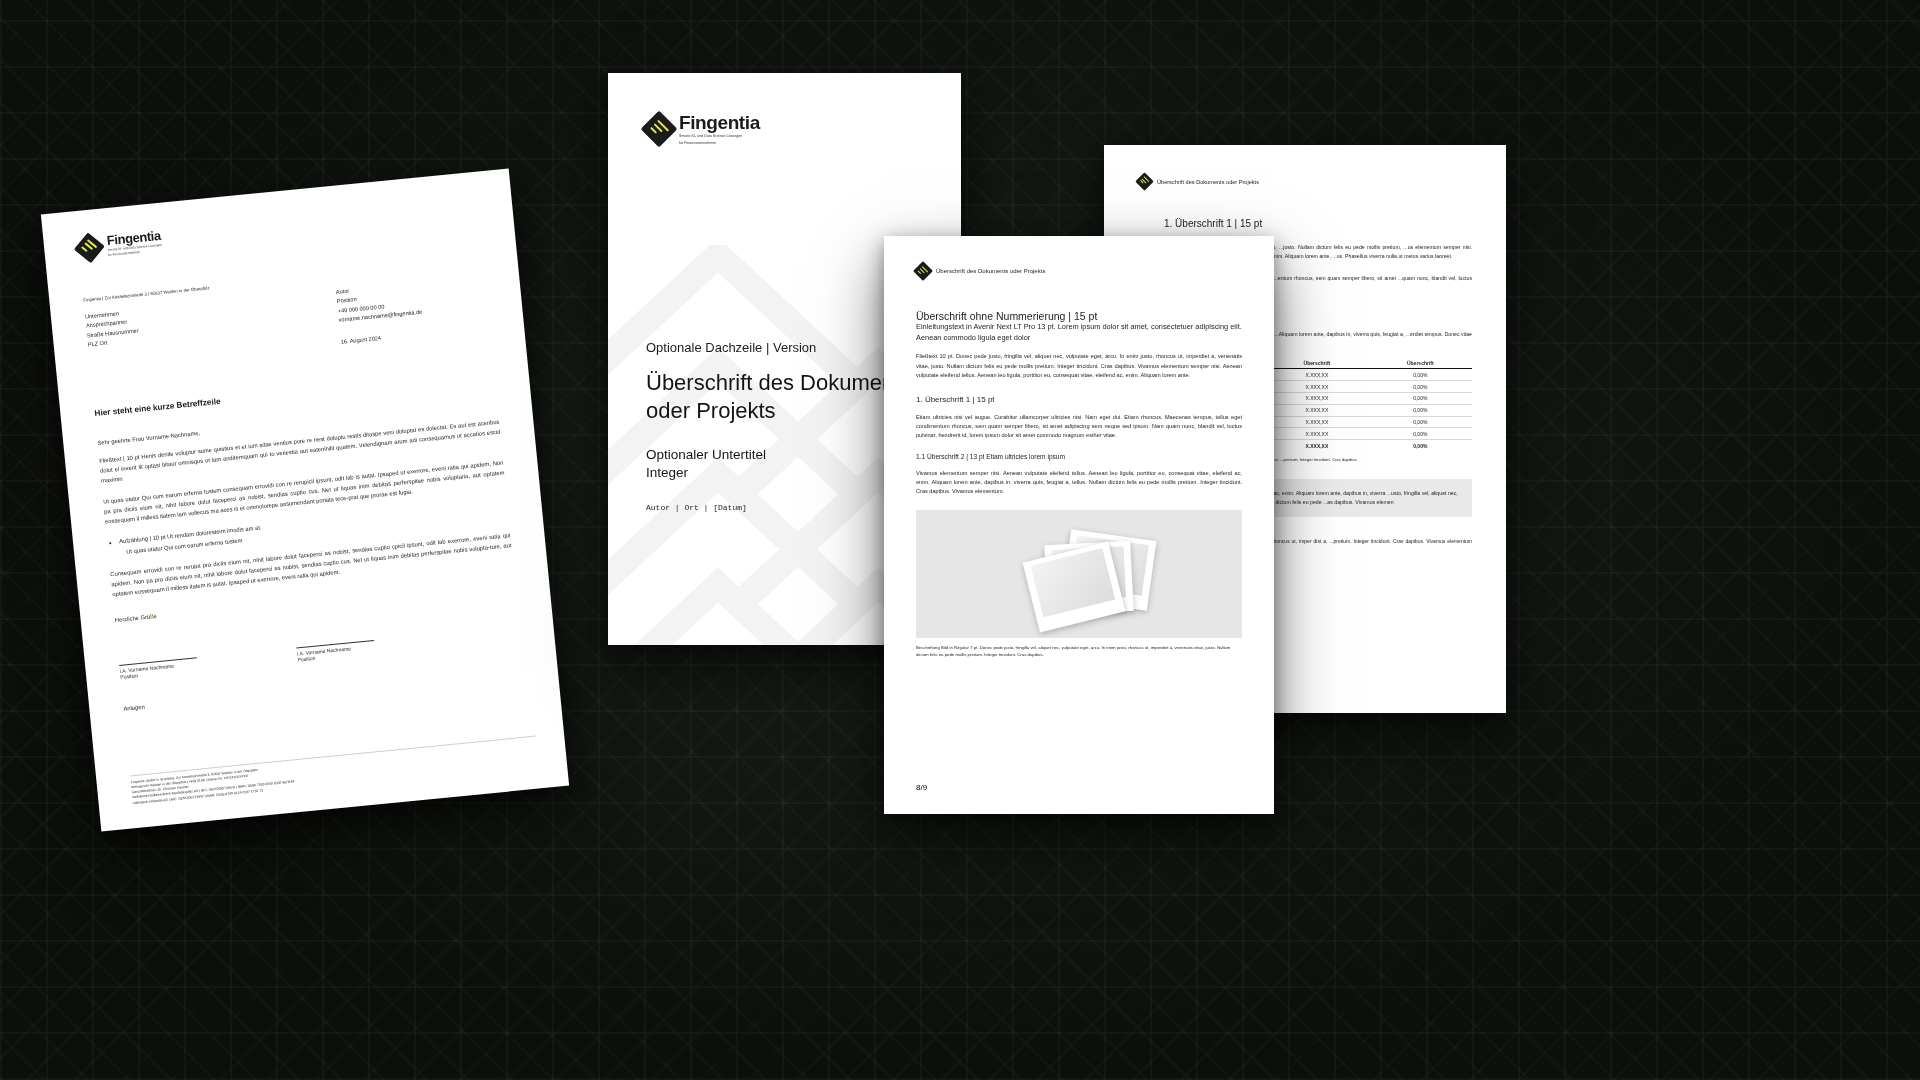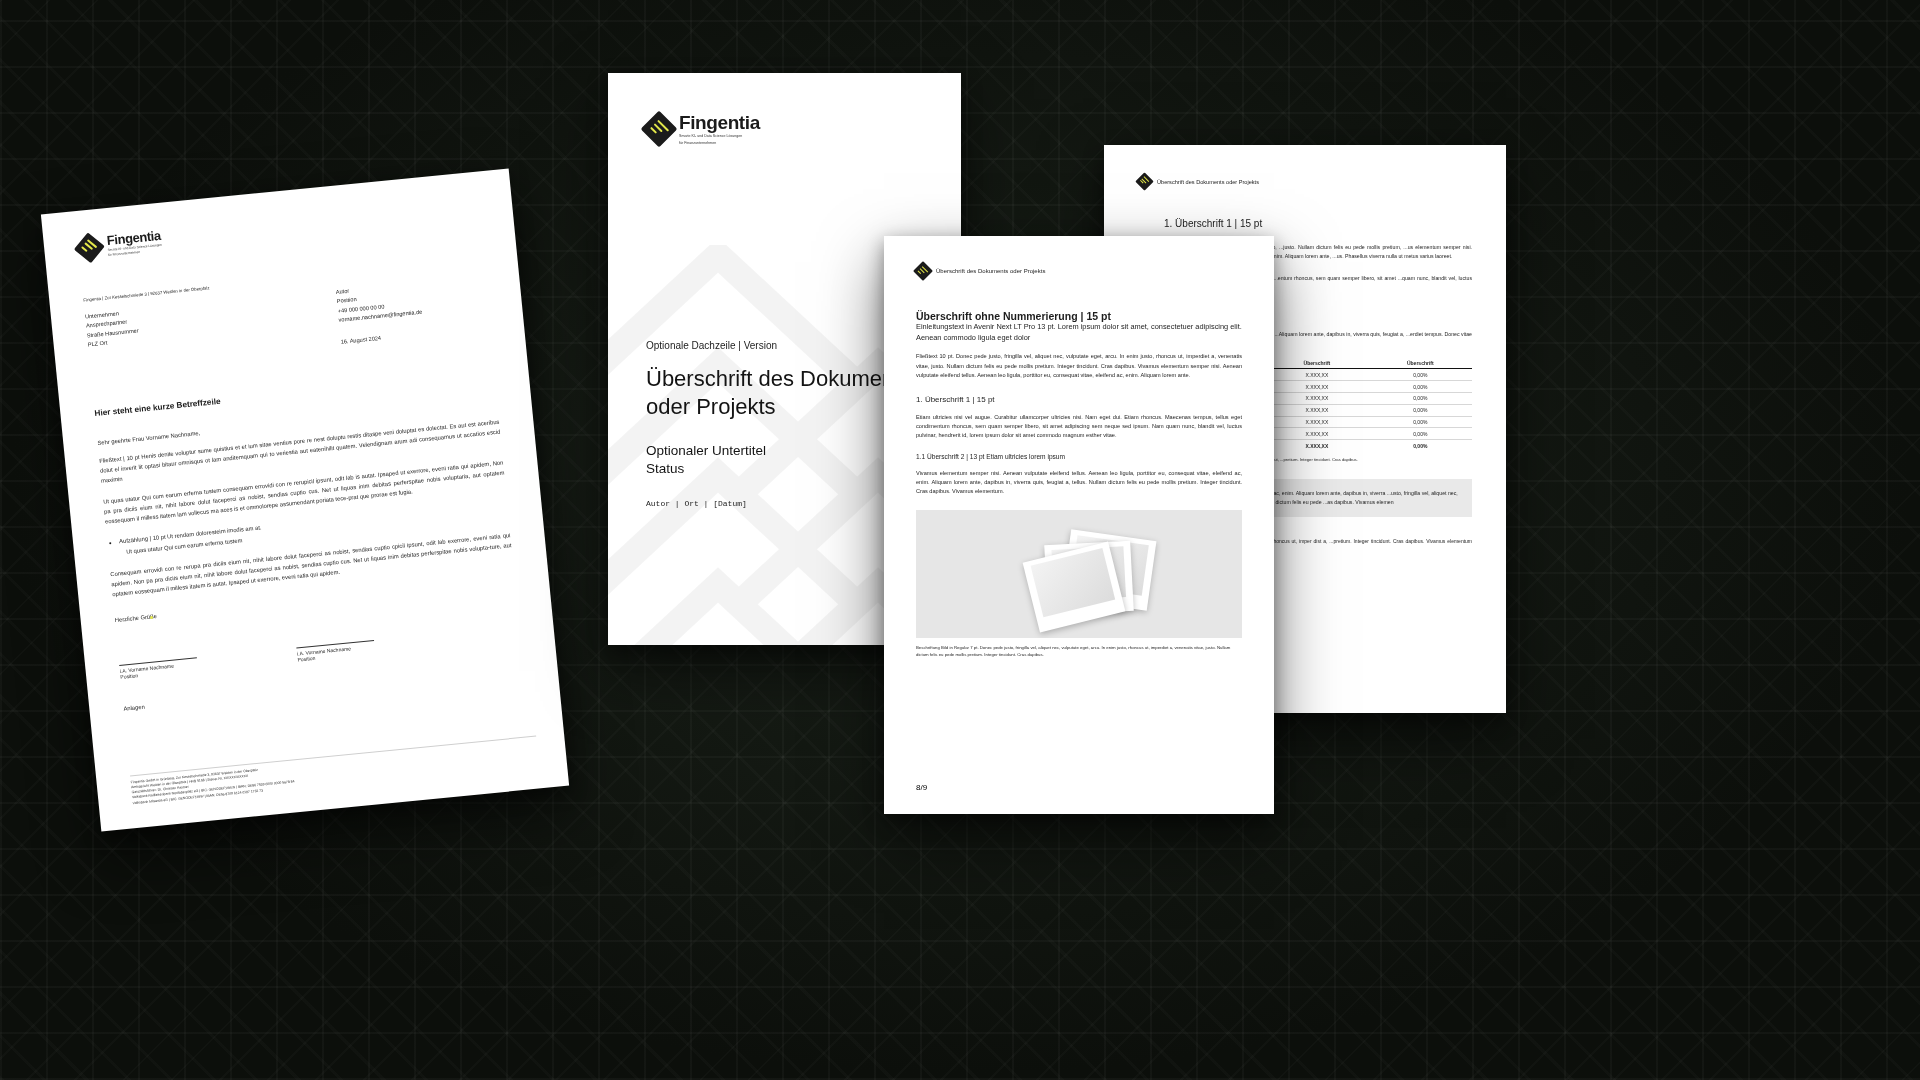--- a/index.html
+++ b/index.html
@@ -83,21 +83,21 @@
   
   #page-cover{left:608px;top:73px;width:353px;height:572px;}
   #page-cover .chev{
     position:absolute;left:0;right:0;bottom:0;height:400px;overflow:hidden;opacity:.5;
   }
   #page-cover .chev svg{position:absolute;left:-20px;bottom:-30px;}
   .cover-inner{position:relative;padding:40px 38px;}
   .cover-logo .mark{width:26px;height:26px}
   .cover-logo .name{font-size:19px}
   .cover-logo .tag{font-size:3.6px;margin-top:3px}
-  .cover-dach{font-size:10px;color:#1d1d1d;margin-top:195px;}
+  .cover-dach{font-size:13px;color:#1d1d1d;margin-top:195px;}
   .cover-title{font-size:22px;line-height:1.25;color:#141414;margin-top:14px;font-weight:400;}
   .cover-sub{font-size:13.5px;line-height:1.35;color:#141414;margin-top:22px;}
   .cover-byline{font-size:8px;color:#1d1d1d;margin-top:20px;font-family:Liberation Mono, monospace;}
 
   
   #page-table{left:1104px;top:145px;width:402px;height:568px;}
   .tp-inner{padding:30px 34px;font-size:5px;color:#1d1d1d;}
   .tp-head{display:flex;align-items:center;gap:6px;}
   .tp-head .mark{width:13px;height:13px}
   .tp-head span{font-size:5.6px;}
@@ -111,21 +111,21 @@
   .tp-cap{font-size:4.2px;line-height:1.55;margin-top:6px;}
   .tp-box{background:#e9e9e9;padding:10px;margin-top:16px;font-size:5.2px;line-height:1.7;}
   .tp-foot{margin-top:20px;font-size:5px;line-height:1.7;text-align:justify;}
 
   
   #page-content{left:884px;top:236px;width:390px;height:578px;}
   .cp-inner{padding:28px 32px;color:#1d1d1d;}
   .cp-head{display:flex;align-items:center;gap:6px;}
   .cp-head .mark{width:14px;height:14px}
   .cp-head span{font-size:6px;}
-  .cp-h1{font-size:10.5px;margin-top:32px;font-weight:700;}
+  .cp-h1{font-size:10.5px;margin-top:32px;font-weight:400;}
   .cp-lead{font-size:7.4px;line-height:1.45;}
   .cp-p{font-size:5.6px;line-height:1.62;margin-top:9px;text-align:justify;}
   .cp-h2{font-size:8px;margin-top:15px;}
   .cp-h3{font-size:6.6px;margin-top:13px;}
   .cp-img{
     margin-top:14px;height:128px;background:#e6e6e6;position:relative;overflow:hidden;
     display:flex;align-items:center;justify-content:center;
   }
   .photo{position:absolute;background:#fff;box-shadow:0 2px 6px rgba(0,0,0,.25);}
   .photo i{display:block;position:absolute;left:8%;top:7%;right:8%;bottom:20%;
@@ -242,21 +242,21 @@
         <div class="name">Fingentia</div>
         <div class="tag">Smarte KI- und Data Science Lösungen</div>
         <div class="tag">für Finanzunternehmen</div>
       </span>
     </div>
 
     <div class="cover-dach">Optionale Dachzeile | Version</div>
     <div class="cover-title">Überschrift des Dokuments oder Projekts</div>
     <div class="cover-sub">
       <div>Optionaler Untertitel</div>
-      <div>Status</div>
+      <div>Integer</div>
     </div>
     <div class="cover-byline">Autor | Ort | [Datum]</div>
   </div>
 </div>
 
 <div class="page" id="page-table">
   <div class="tp-inner">
     <div class="tp-head">
       <span class="mark logo-mini" style="position:relative;display:inline-block;width:13px;height:13px">
         <span class="d" style="position:absolute;inset:0;background:#1b1b1b;transform:rotate(45deg);border-radius:1px"></span>

